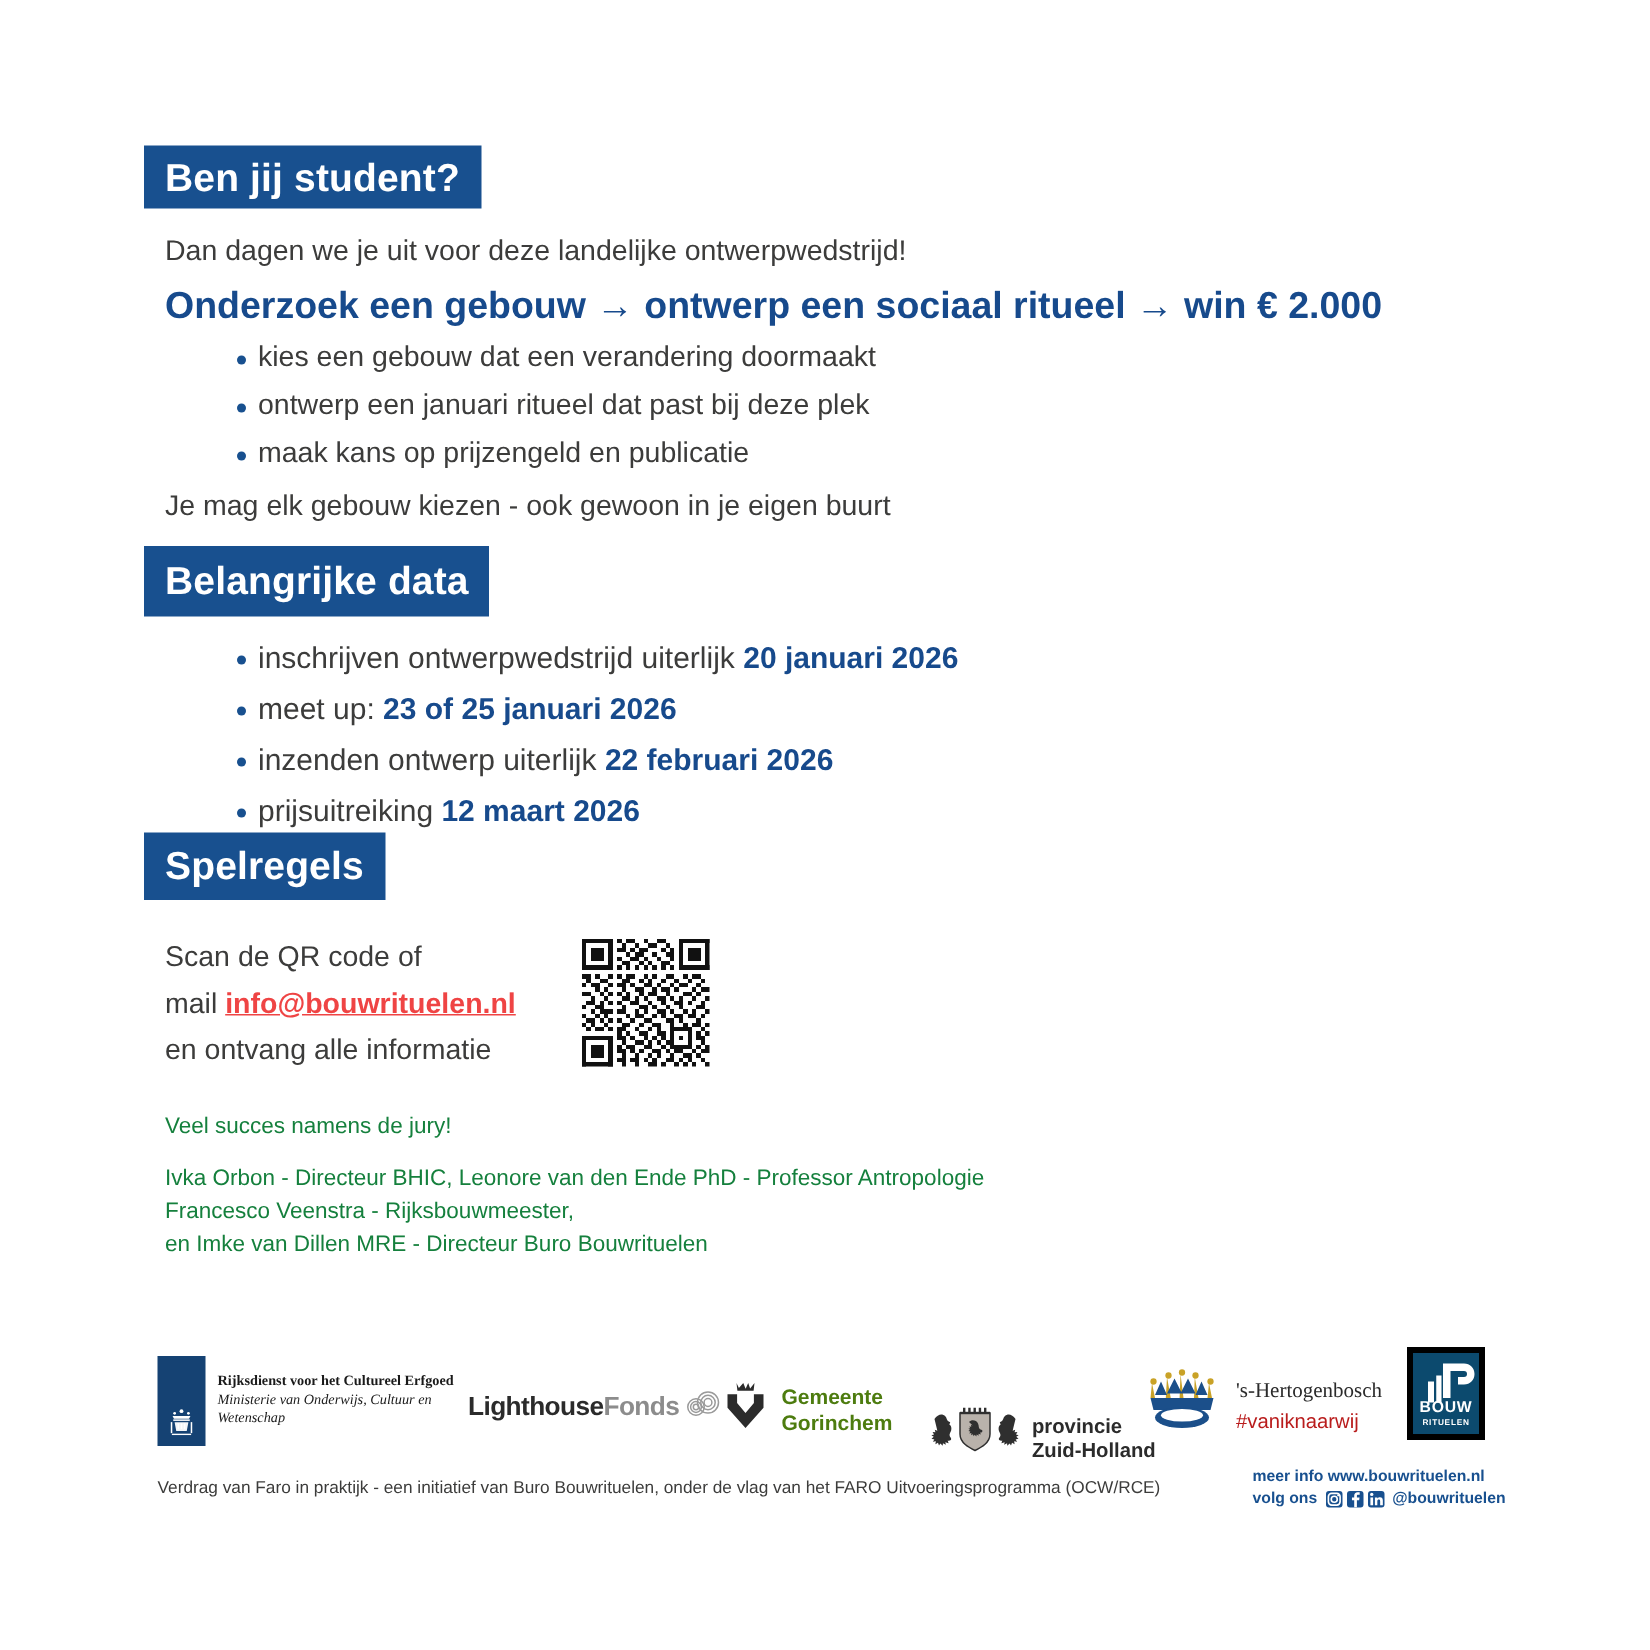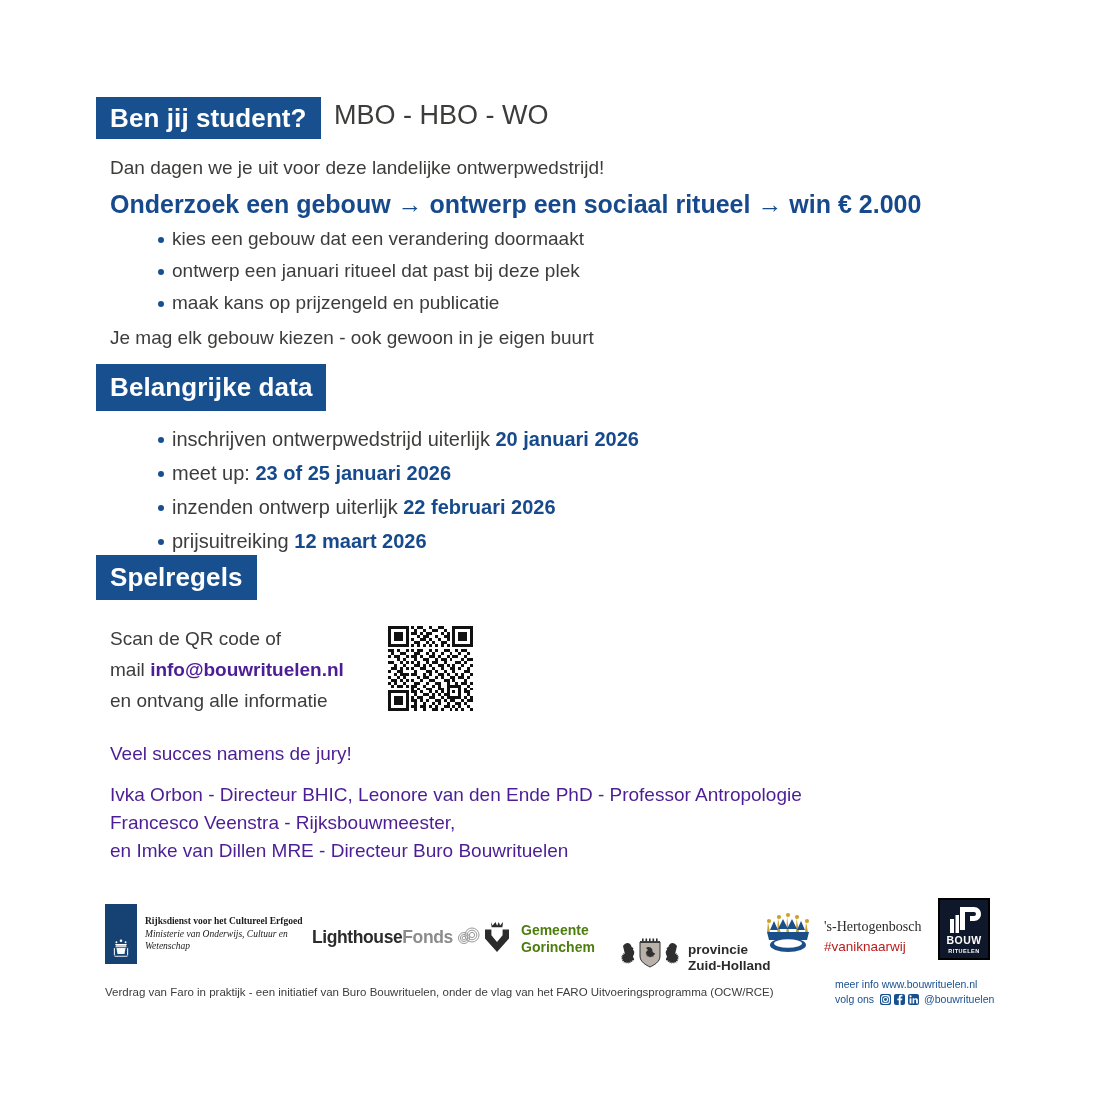--- a/index.html
+++ b/index.html
@@ -59,32 +59,32 @@
   #list-rules li{margin-bottom:10px;}
   #list-dates{left:158px;top:428px;}
   #list-dates li{margin-bottom:11px;font-size:20px;}
   #list-dates li b{color:#174a8c;font-weight:bold;}
 
   
   #scan-text{
     position:absolute;left:110px;top:624px;
     font-size:19px;line-height:1.63;color:#3c3c3b;
   }
-  #scan-text b{color:#4c1d95;font-weight:bold;}
+  #scan-text b{color:#ef4444;font-weight:bold;text-decoration:underline;}
   #qr{
     position:absolute;left:388px;top:626px;
     width:85px;height:85px;
     background:#ffffff;
   }
   #qr svg{display:block;}
 
   
   #jury{
     position:absolute;left:110px;top:740px;
-    font-size:19px;line-height:1.47;color:#4c1d95;
+    font-size:15px;line-height:1.47;color:#15803d;
   }
   #jury .gap{display:block;height:13px;}
 
   
   #logos{
     position:absolute;left:100px;top:898px;
     width:910px;height:72px;
   }
   .logo{position:absolute;display:flex;align-items:center;}
 
@@ -128,59 +128,58 @@
   #logo-db{left:660px;top:14px;}
   #logo-db .txt{
     margin-left:8px;font-family:"Liberation Serif", serif;
     font-size:14px;line-height:1.45;color:#2b2b2b;
   }
   #logo-db .txt .tag{font-family:"Liberation Sans", sans-serif;font-size:13.5px;color:#b91c1c;}
 
   
   #logo-bouw{left:838px;top:0px;}
   #logo-bouw .box{
-    width:52px;height:62px;background:#0f172a;
-    border:2px solid #000000;
+    width:52px;height:62px;background:#0c4a6e;
+    border:4px solid #000000;
     position:relative;box-sizing:border-box;
     display:flex;flex-direction:column;align-items:center;
   }
   #logo-bouw .w1{
     color:#ffffff;font-size:10.5px;font-weight:bold;letter-spacing:.5px;
     position:absolute;bottom:12px;
   }
   #logo-bouw .w2{
     color:#ffffff;font-size:5.5px;font-weight:bold;letter-spacing:.5px;
     position:absolute;bottom:4px;
   }
 
   
   #footline{
     position:absolute;left:105px;top:986px;
     font-size:11.5px;color:#3c3c3b;white-space:nowrap;
   }
   #footright{
     position:absolute;left:835px;top:977px;
-    font-size:10.5px;font-weight:normal;color:#18508f;
+    font-size:10.5px;font-weight:bold;color:#18508f;
     line-height:1.45;
   }
   #footright .row{display:flex;align-items:center;}
   .sico{
     display:inline-block;width:11px;height:11px;
     background:#18508f;margin:0 1.5px;
     border-radius:2px;position:relative;flex:none;
   }
   .sico svg{position:absolute;left:0;top:0;}
 </style>
 </head>
 <body>
 
 <div class="page">
 
   <div class="chip" id="chip-student">Ben jij student?</div>
-  <div id="mbo">MBO - HBO - WO</div>
 
   <div class="ptext" id="intro">Dan dagen we je uit voor deze landelijke ontwerpwedstrijd!</div>
 
   <div id="headline">Onderzoek een gebouw → ontwerp een sociaal ritueel → win € 2.000</div>
 
   <ul class="bl" id="list-rules">
     <li>kies een gebouw dat een verandering doormaakt</li>
     <li>ontwerp een januari ritueel dat past bij deze plek</li>
     <li>maak kans op prijzengeld en publicatie</li>
   </ul>

